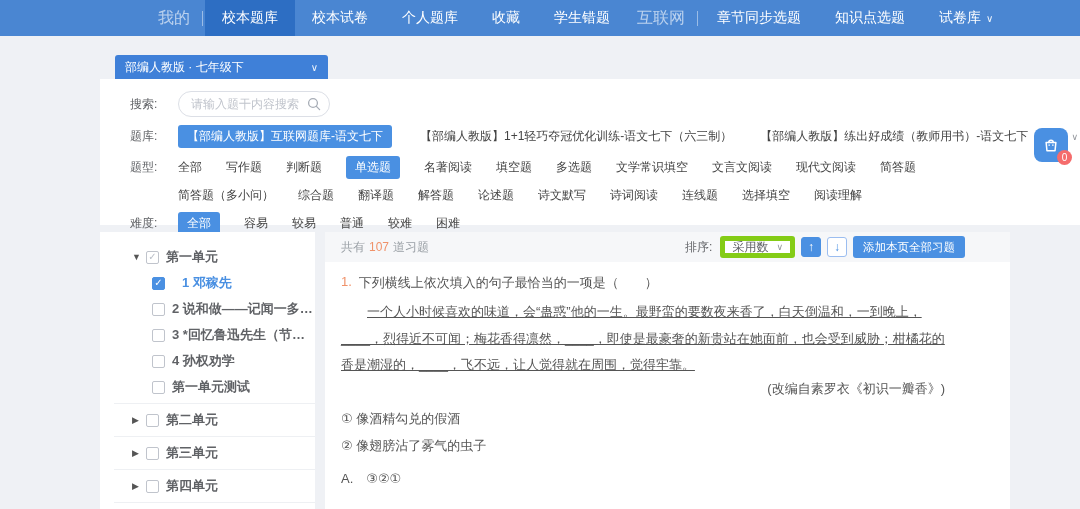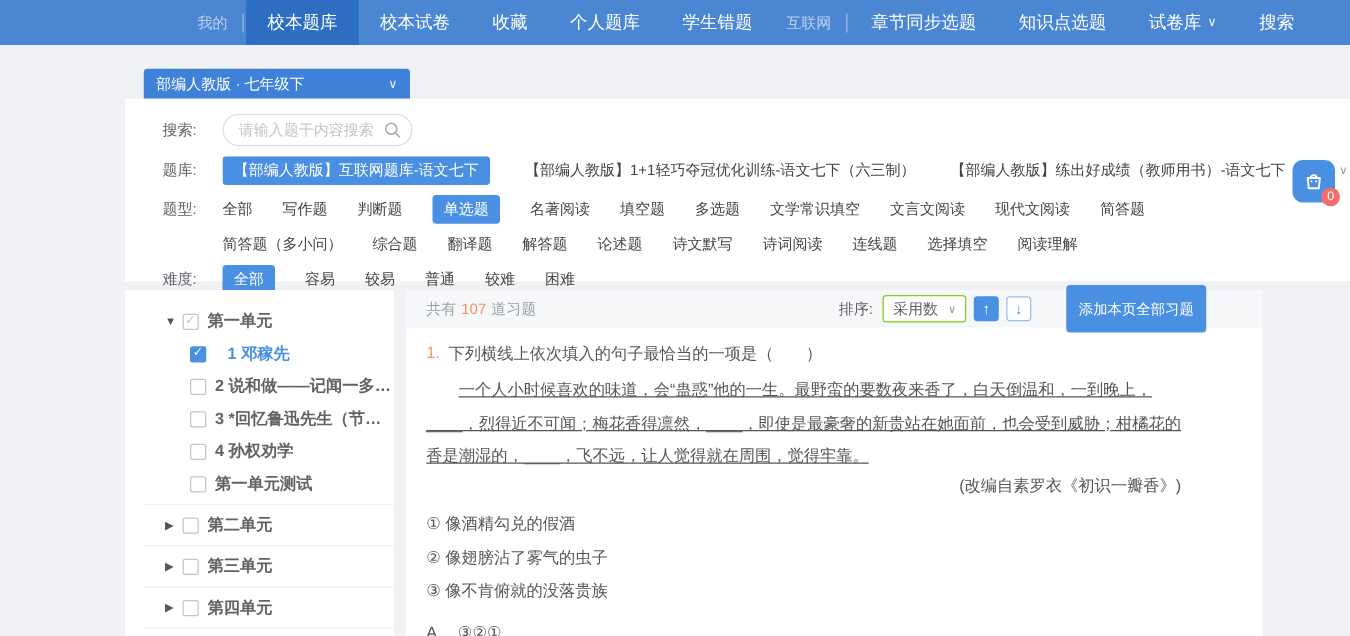--- a/index.html
+++ b/index.html
@@ -6,21 +6,21 @@
   html,body { width:1080px; height:509px; }
   body {
     position:relative; overflow:hidden; background:#eff1f5;
     font-family:"Liberation Sans","DejaVu Sans",sans-serif; color:#444;
   }
   
   .navbar { position:absolute; top:0; left:0; right:0; height:36px; background:#4a86d2;
     display:flex; align-items:stretch; padding-left:148px; }
   .nav-item { display:flex; align-items:center; padding:0 17px; color:#fff; font-size:14px; cursor:pointer; gap:5px; }
   .nav-item.active { background:#2d6ec3; }
-  .nav-item.muted { color:rgba(255,255,255,.62); font-size:12px; padding:0 10px; }
+  .nav-item.muted { color:rgba(255,255,255,.62); font-size:16px; padding:0 10px; }
   .nav-divider { width:1px; height:15px; background:rgba(255,255,255,.45); align-self:center; margin:0 2px; }
   .nav-chevron { font-size:10px; opacity:.9; }
   
   .book-selector { position:absolute; left:115px; top:55px; width:213px; height:24px; background:#3f80d8;
     border-radius:3px 3px 0 0; color:#fff; font-size:12px; display:flex; align-items:center;
     justify-content:space-between; padding:0 10px; cursor:pointer; }
   .book-selector .chev { font-size:10px; opacity:.9; }
   
   .filter-panel { position:absolute; left:100px; top:79px; width:1028px; height:146px; background:#fff; padding:12px 0 0 30px; }
   .frow { display:flex; align-items:center; margin-top:8px; white-space:nowrap; }
@@ -49,27 +49,27 @@
   .cb.checked { background:#4a90e2; border-color:#4a90e2; } .cb.checked .ck { color:#fff; }
   .cb.partial .ck { color:#b9bec7; }
   .tree-sep { border-top:1px solid #eef0f3; margin:3px 0 3px 14px; }
   .lbl { overflow:hidden; text-overflow:ellipsis; white-space:nowrap;font-weight:bold; }
   
   .main-panel { position:absolute; left:325px; top:232px; width:685px; bottom:0; background:#fff; }
   .results-header { height:30px; background:#f6f7f9; display:flex; align-items:center; padding:0 45px 0 16px; font-size:12px; color:#9aa0a6; }
   .count-num { color:#f0926a; margin:0 4px; }
   .rh-right { margin-left:auto; display:flex; align-items:center; gap:6px; }
   .sort-label { color:#606266; margin-right:2px; }
-  .sort-select { height:22px; border:1px solid #84cc16; border-radius:3px; background:#fff; display:flex; align-items:center;
+  .sort-select { height:22px; border:5px solid #84cc16; border-radius:3px; background:#fff; display:flex; align-items:center;
     gap:8px; padding:0 7px; color:#606266; cursor:pointer; }
   .sort-select .chev { font-size:9px; color:#909399; }
   .sq-btn { width:20px; height:20px; border-radius:3px; display:flex; align-items:center; justify-content:center; font-size:12px; cursor:pointer; }
   .sq-btn.up { background:#4a90e2; color:#fff; border:1px solid #4a90e2; }
   .sq-btn.down { background:#fff; color:#4a90e2; border:1px solid #9bbdf0; }
-  .add-all-btn { margin-left:22px; height:38px; background:#4a90e2; color:#fff; border:none; border-radius:3px;
+  .add-all-btn { height:22px; background:#4a90e2; color:#fff; border:none; border-radius:3px;
     padding:0 10px; font-size:11.5px; cursor:pointer; font-family:inherit;text-align:center; }
   
   .question { padding:12px 65px 0 16px; font-size:13px; color:#555; }
   .q-head { display:flex; }
   .q-num { color:#f0926a; margin-right:7px; }
   .q-body { text-indent:2em; margin-top:7px; line-height:2.05;text-decoration:underline; }
   .q-source { text-align:right; margin-top:1px; }
   .q-items { margin-top:12px; }
   .q-item { margin-top:9px; }
   .q-option { margin-top:14px; display:flex; gap:13px; }
@@ -81,32 +81,31 @@
     background:#f56c6c; color:#fff; font-size:10px; display:flex; align-items:center; justify-content:center; }
 </style>
 </head>
 <body>
 
 <div class="navbar">
   <div class="nav-item muted">我的</div>
   <div class="nav-divider"></div>
   <div class="nav-item active">校本题库</div>
   <div class="nav-item">校本试卷</div>
+  <div class="nav-item">个人题库</div>
   <div class="nav-item">收藏</div>
-  <div class="nav-item">个人题库</div>
   <div class="nav-item">学生错题</div>
   <div class="nav-item muted">互联网</div>
   <div class="nav-divider"></div>
   <div class="nav-item">章节同步选题</div>
   <div class="nav-item">知识点选题</div>
   <div class="nav-item">
     <span>试卷库</span>
     <span class="nav-chevron">∨</span>
   </div>
-  <div class="nav-item">搜索</div>
 </div>
 
 <div class="book-selector">
   <span>部编人教版 · 七年级下</span>
   <span class="chev">∨</span>
 </div>
 
 <div class="filter-panel">
 
   <div class="frow first">
@@ -273,21 +272,20 @@
   <div class="question">
     <div class="q-head">
       <span class="q-num">1.</span>
       <span class="q-stem">下列横线上依次填入的句子最恰当的一项是（　　）</span>
     </div>
     <div class="q-body">一个人小时候喜欢的味道，会“蛊惑”他的一生。最野蛮的要数夜来香了，白天倒温和，一到晚上，____，烈得近不可闻；梅花香得凛然，____，即使是最豪奢的新贵站在她面前，也会受到威胁；柑橘花的香是潮湿的，____，飞不远，让人觉得就在周围，觉得牢靠。</div>
     <div class="q-source">(改编自素罗衣《初识一瓣香》)</div>
     <div class="q-items">
       <div class="q-item">① 像酒精勾兑的假酒</div>
       <div class="q-item">② 像翅膀沾了雾气的虫子</div>
-      <div class="q-item">③ 像不肯俯就的没落贵族</div>
     </div>
     <div class="q-options">
       <div class="q-option">
         <span>A.</span>
         <span>③②①</span>
       </div>
 
     </div>
   </div>
 </div>

